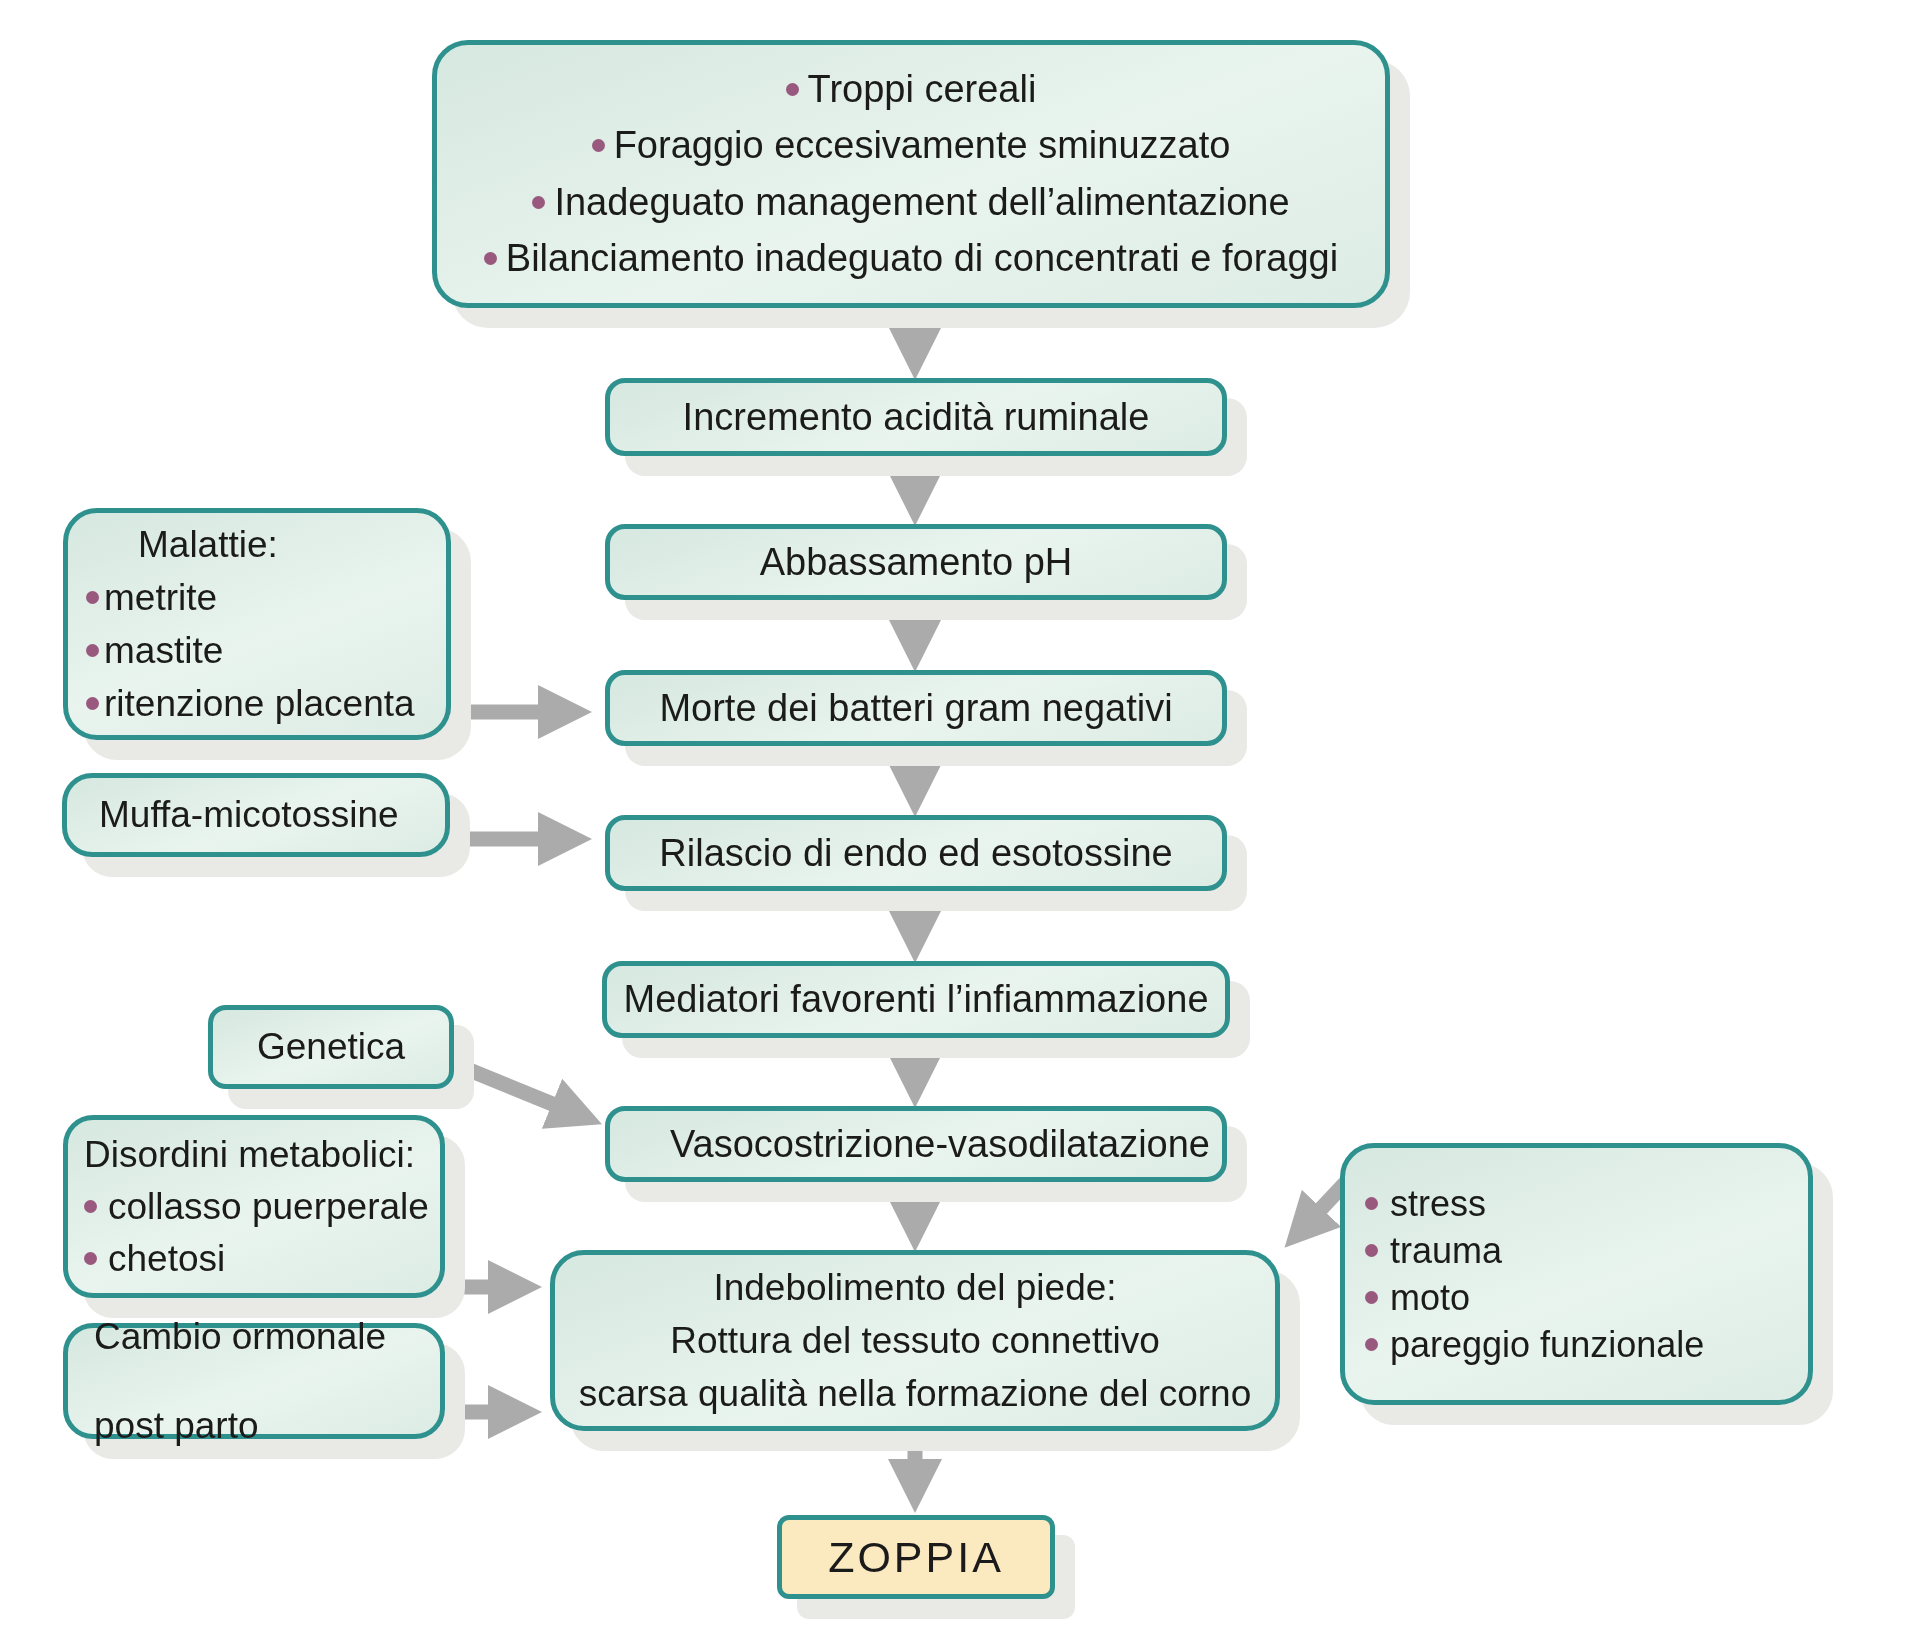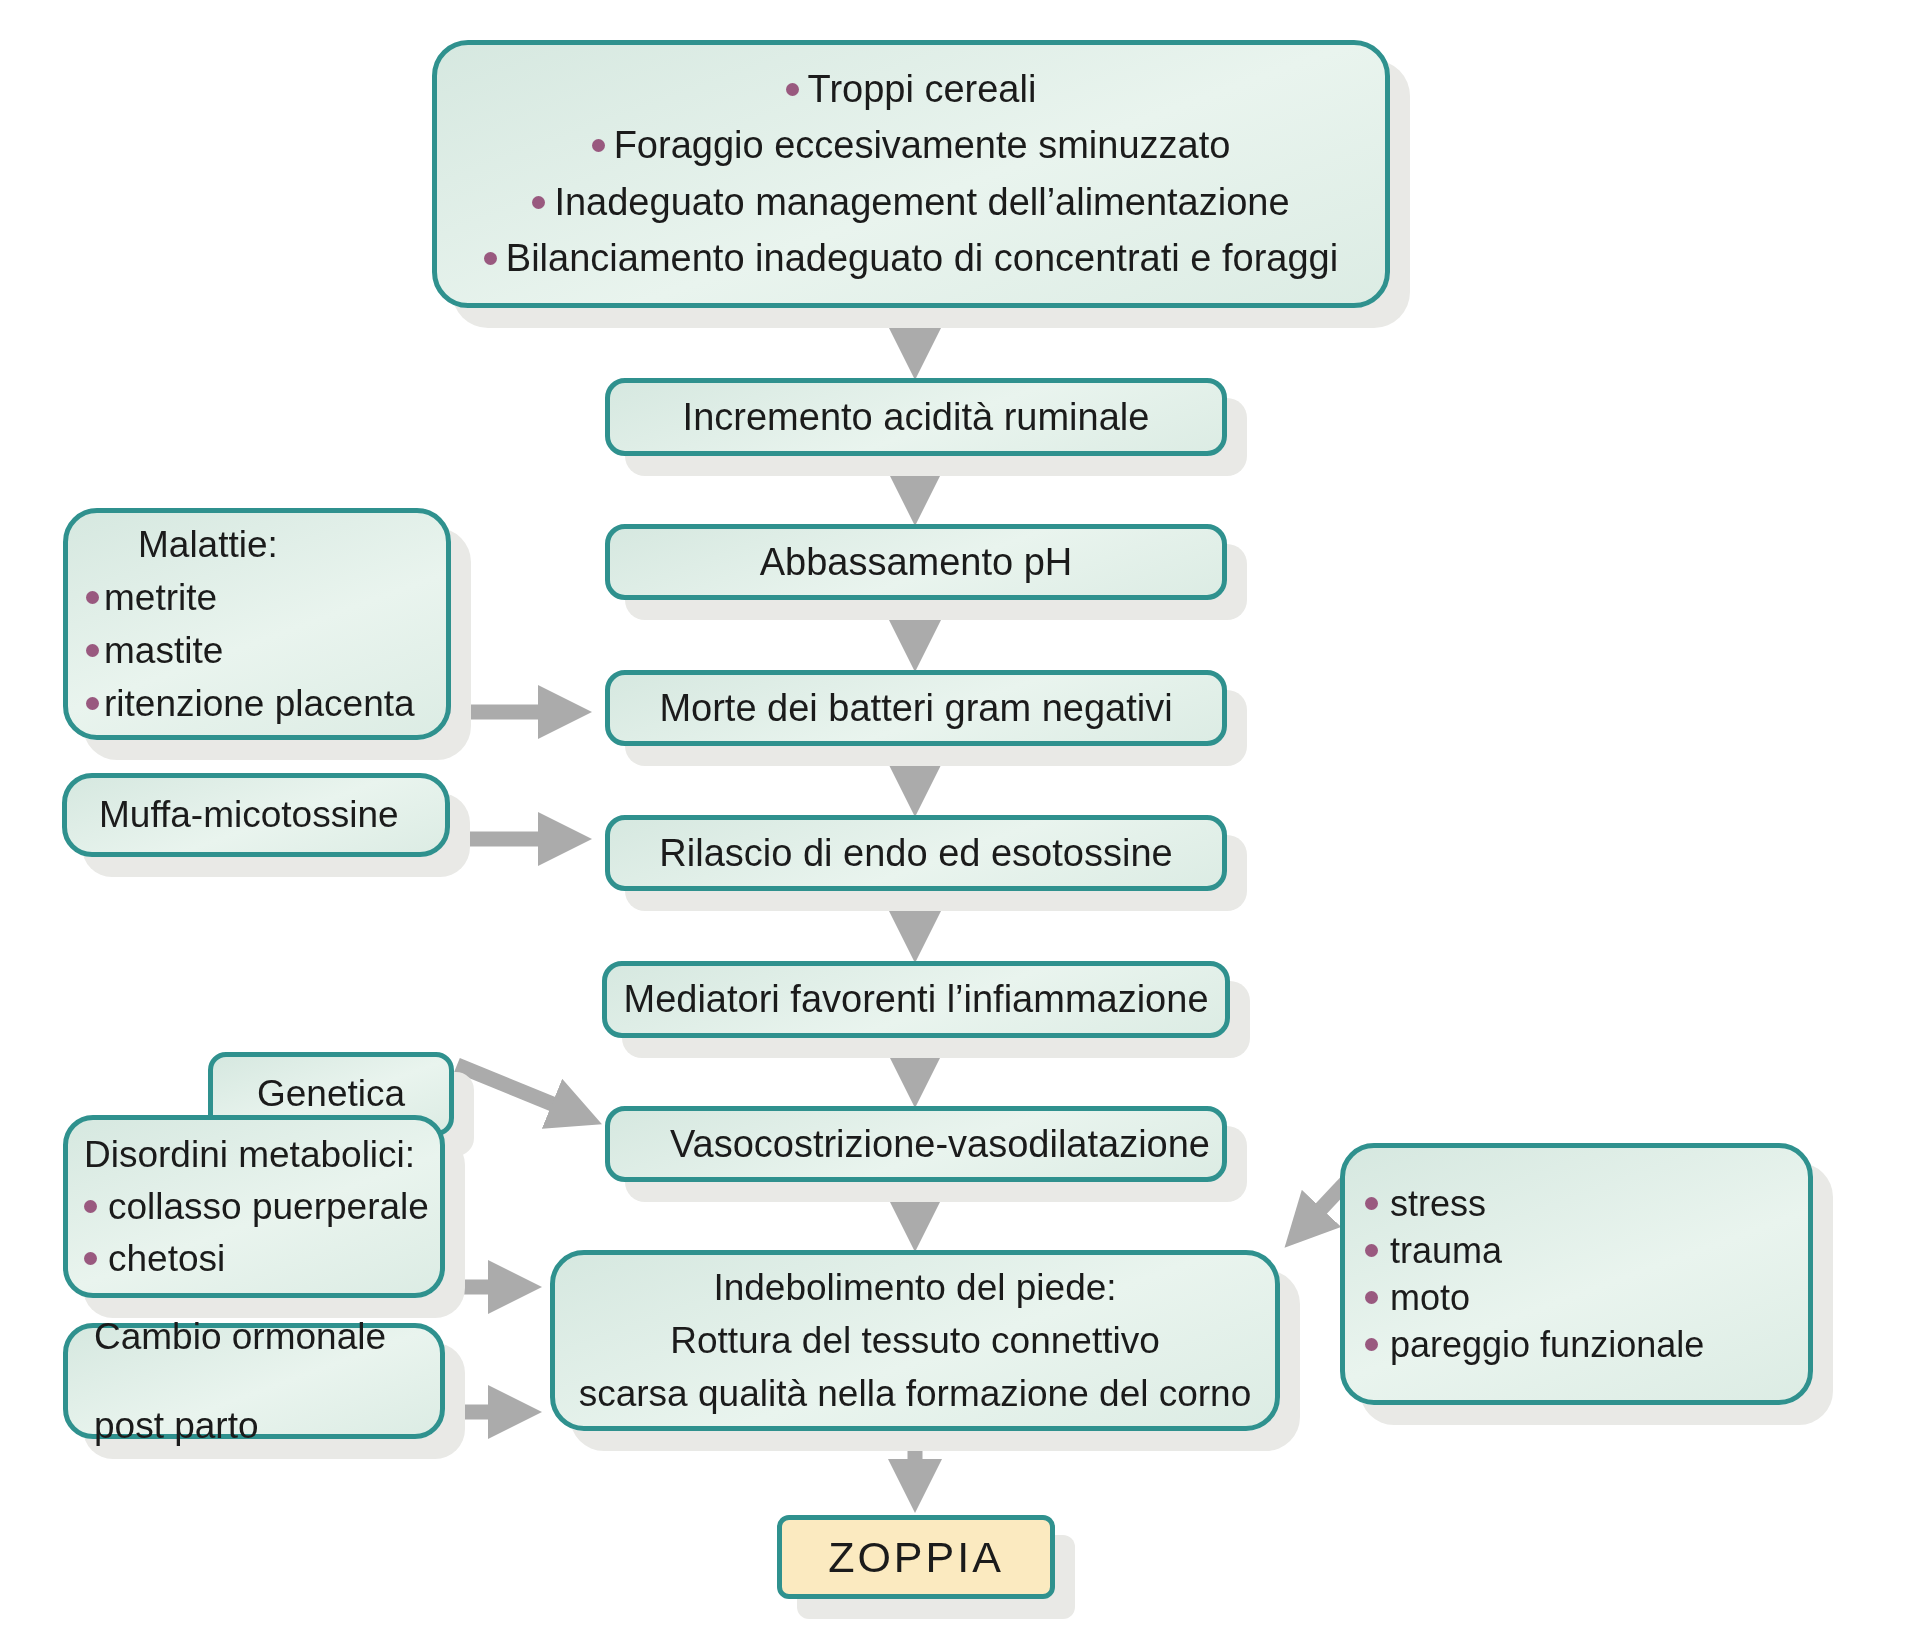--- a/index.html
+++ b/index.html
@@ -38,21 +38,21 @@
   .chain{font-size:38px;text-align:center;}
   .chain .line{justify-content:center;}
   
   .big{font-size:37px;line-height:53px;text-align:center;}
   
   .zoppia{font-size:43px;letter-spacing:3px;text-align:center;}
   
   .malattie{font-size:37px;line-height:53px;padding-left:18px;}
   .malattie .hdr{margin-left:52px;}
   .muffa{font-size:37px;padding-left:32px;}
-  .genetica{font-size:37px;text-align:center;margin-top:47px;}
+  .genetica{font-size:37px;text-align:center;}
   .disordini{font-size:37px;line-height:52px;padding-left:16px;}
   .disordini .dot{margin-right:11px;}
   .cambio{font-size:37px;line-height:49px;padding-left:26px;gap:40px;}
   .ambiente{font-size:36px;line-height:47px;padding-left:20px;}
 </style>
 </head>
 <body>
 
 <div id="canvas">
 

